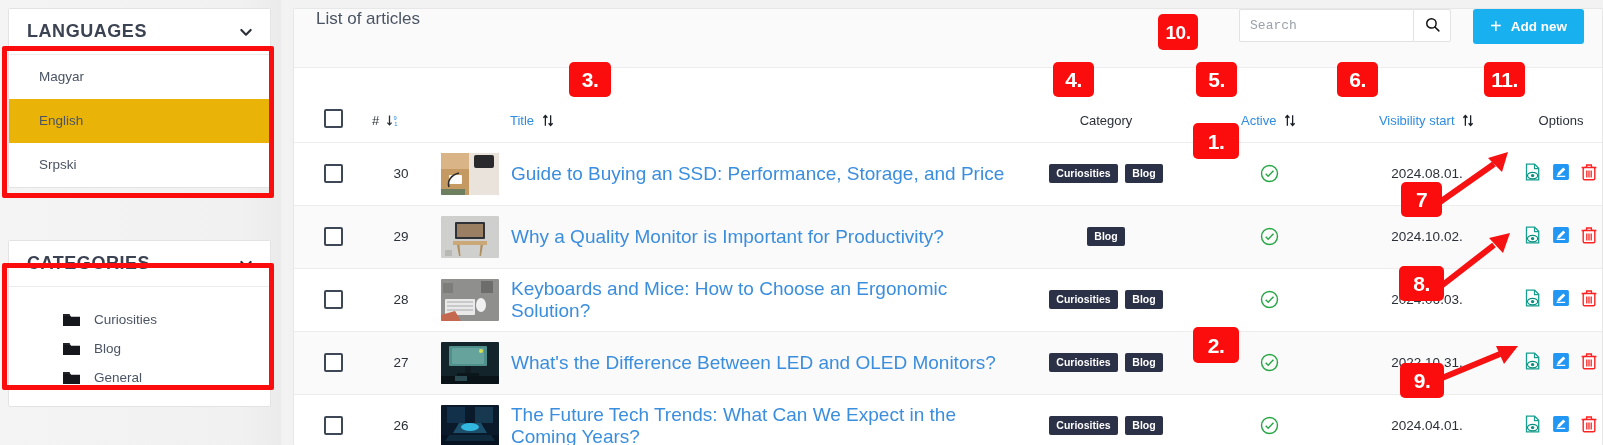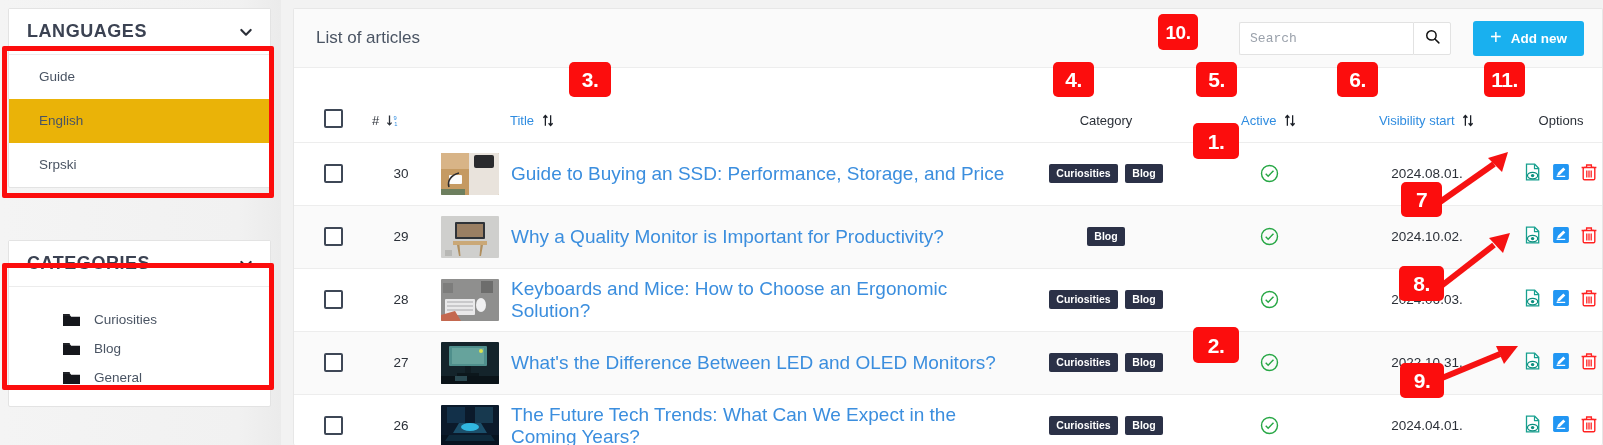--- a/index.html
+++ b/index.html
@@ -58,21 +58,21 @@
     pointer-events:none;
   }
 
   
   .main {
     flex:1; margin:8px 0 0 12px; background:#fff;
     border:1px solid #e7e7e7; border-bottom:none; border-radius:2px;
     position:relative; overflow:hidden;
   }
   .main-head {
-    height:59px; display:flex; align-items:center;
+    height:59px; display:flex; 
     padding:0 18px 0 22px; background:#fafafa;
     border-bottom:1px solid #ededed;
   }
   .main-title { font-size:17px; color:#4a5463; flex:1; }
   .search-wrap { display:flex; height:33px; margin-right:22px; }
   .search-input {
     width:174px; height:33px;
     border:1px solid #e2e2e2; border-right:none;
     border-radius:2px 0 0 2px;
     font-size:13px; color:#6b7280; padding:0 10px;
@@ -162,21 +162,21 @@
       <div class="card-head">
         <span class="card-title">LANGUAGES</span>
         <span>
           <svg class="chev" viewBox="0 0 24 24" fill="none" stroke="currentColor" stroke-width="3.2" stroke-linecap="round" stroke-linejoin="round">
               <polyline points="5,9 12,16 19,9"></polyline>
             </svg>
         </span>
       </div>
       <div class="card-body">
         <div class="lang-item">
-          <span>Guide</span>
+          <span>Magyar</span>
         </div>
         <div class="lang-item sel">
           <span>English</span>
         </div>
         <div class="lang-item">
           <span>Srpski</span>
         </div>
       </div>
     </section>
 

